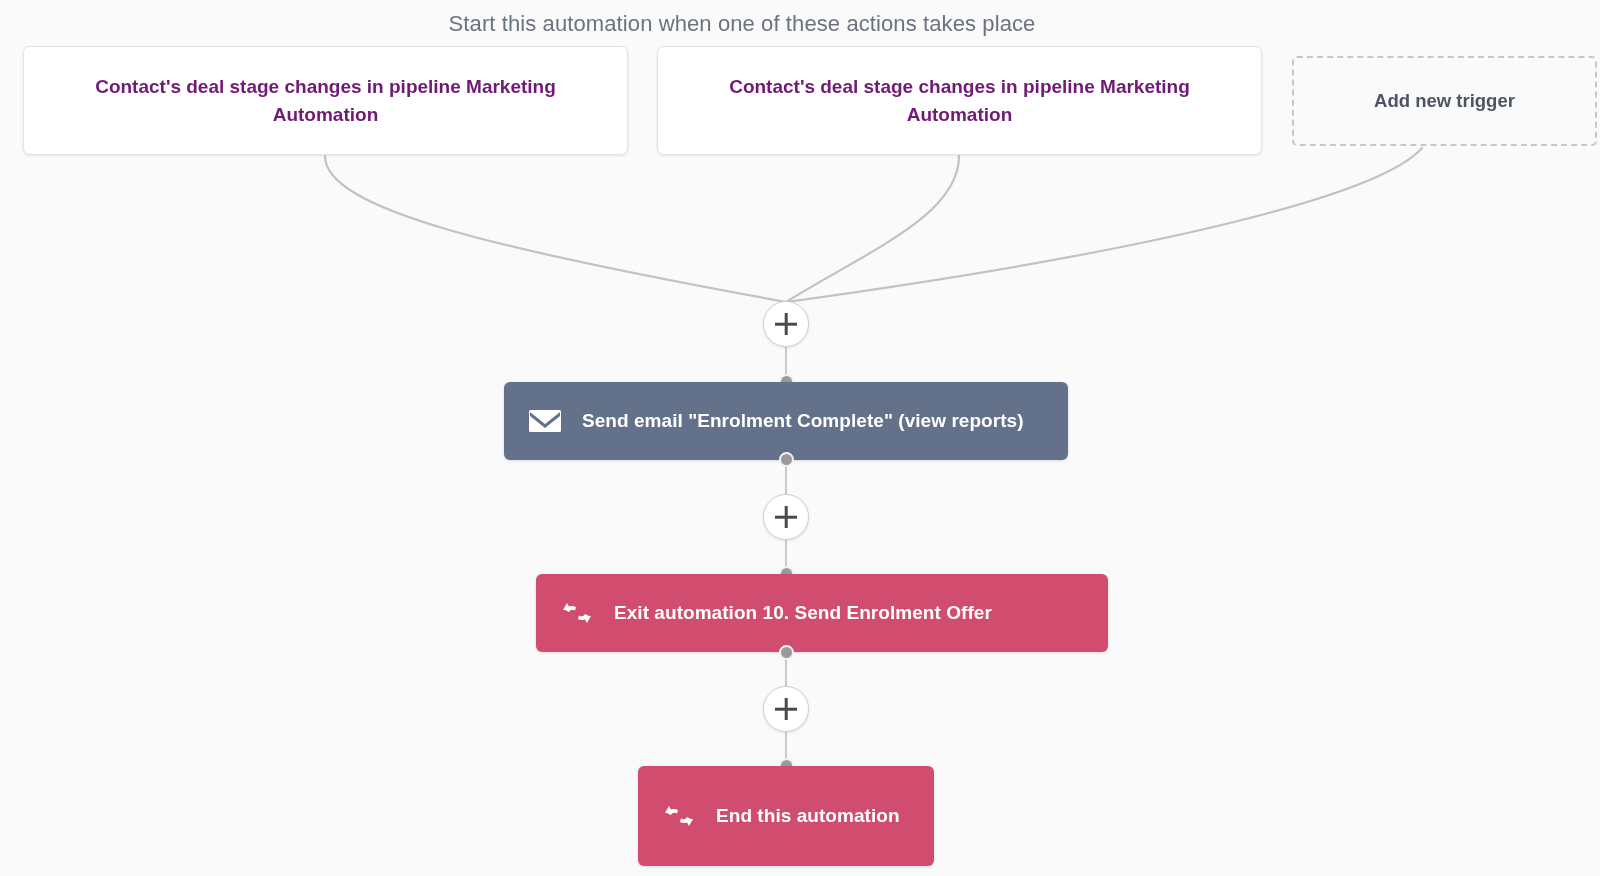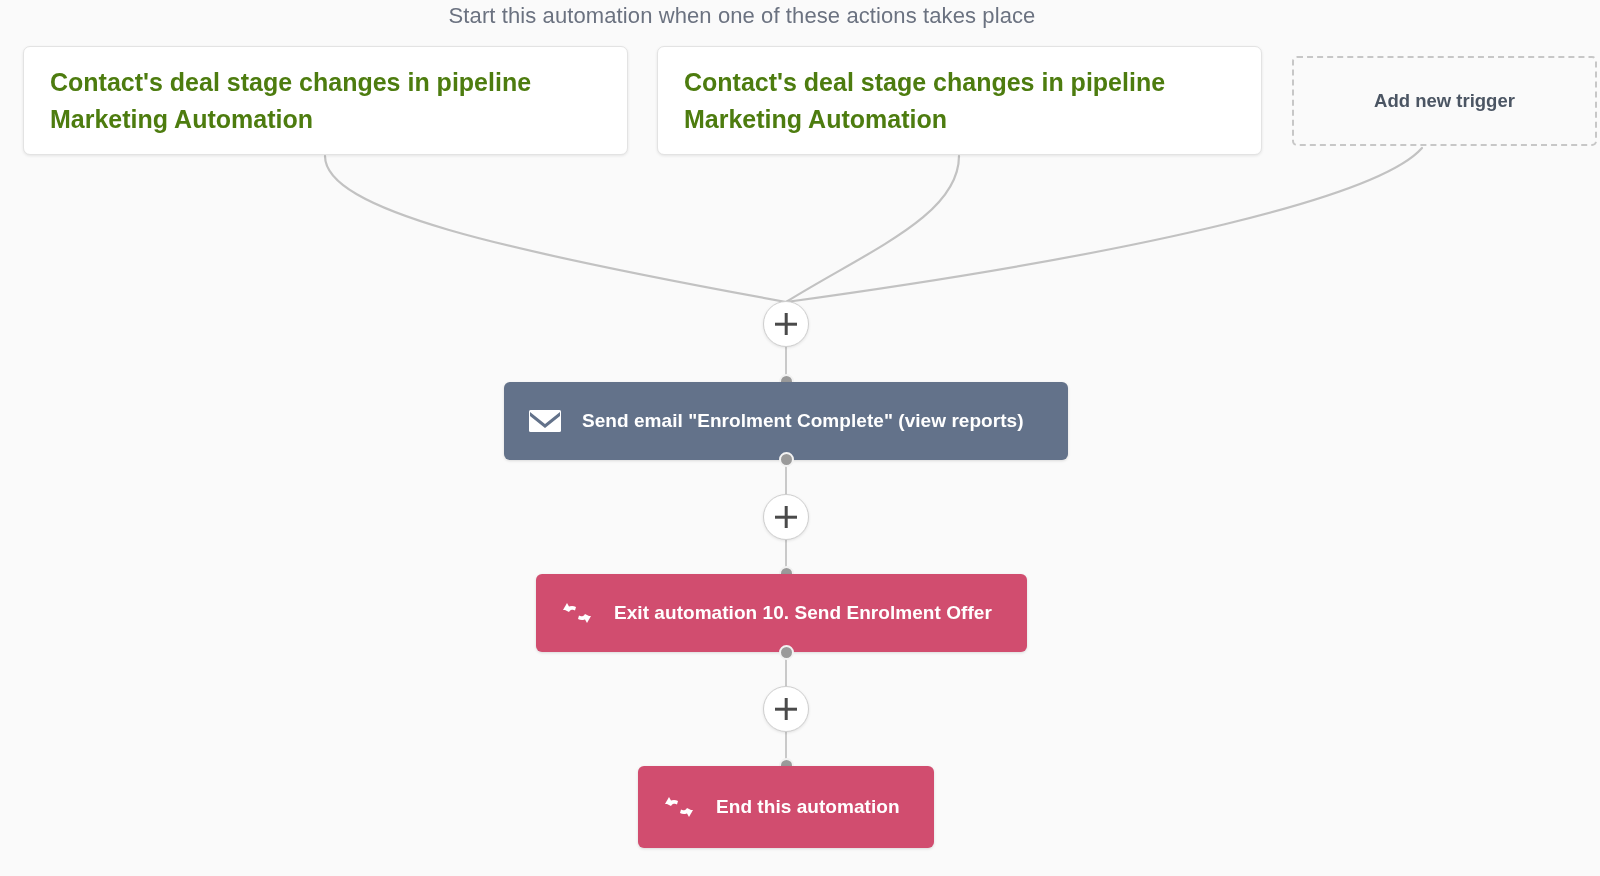--- a/index.html
+++ b/index.html
@@ -18,21 +18,21 @@
 
   #canvas {
     position: absolute;
     inset: 0;
     background: #fafafa;
   }
 
   
   .header-title {
     position: absolute;
-    top: 3px;
+    top: 11px;
     left: 0;
     width: 1484px;
     text-align: center;
     font-size: 22px;
     color: #6b7280;
     font-weight: 400;
     letter-spacing: 0.1px;
   }
 
   
@@ -52,23 +52,24 @@
     border: 1px solid #e3e3e3;
     border-radius: 7px;
     box-shadow: 0 1px 3px rgba(0,0,0,0.09);
     display: flex;
     align-items: center;
     justify-content: center;
     box-sizing: border-box;
     padding: 10px 26px;
   }
   .trigger-card .label {
-    font-size: 25px;
+    font-size: 19px;
     font-weight: bold;
-    color: #4d7c0f;
+    color: #701a75;
+    text-align: center;
     line-height: 1.45;
   }
   #trigger-1 { left: 23px;  top: 46px; width: 605px; height: 109px; }
   #trigger-2 { left: 657px; top: 46px; width: 605px; height: 109px; }
 
   #add-trigger {
     position: absolute;
     left: 1292px;
     top: 56px;
     width: 305px;
@@ -107,22 +108,22 @@
   }
   .action-block .label {
     font-size: 19px;
     font-weight: bold;
     color: #ffffff;
     white-space: nowrap;
     letter-spacing: 0.05px;
   }
 
   #block-email { left: 504px; top: 382px; width: 564px; height: 78px; background: #63728a; }
-  #block-exit  { left: 536px; top: 574px; width: 491px; height: 78px; background: #d14d6f; padding-left: 24px; }
-  #block-end   { left: 638px; top: 766px; width: 296px; height: 82px; background: #d14d6f; }
+  #block-exit  { left: 536px; top: 574px; width: 572px; height: 78px; background: #d14d6f; padding-left: 24px; }
+  #block-end   { left: 638px; top: 766px; width: 296px; height: 100px; background: #d14d6f; }
 
   
   .plus-node {
     position: absolute;
     width: 46px;
     height: 46px;
     border-radius: 50%;
     background: #ffffff;
     border: 1.6px solid #cfcfcf;
     box-shadow: 0 1px 3px rgba(0,0,0,0.10);

